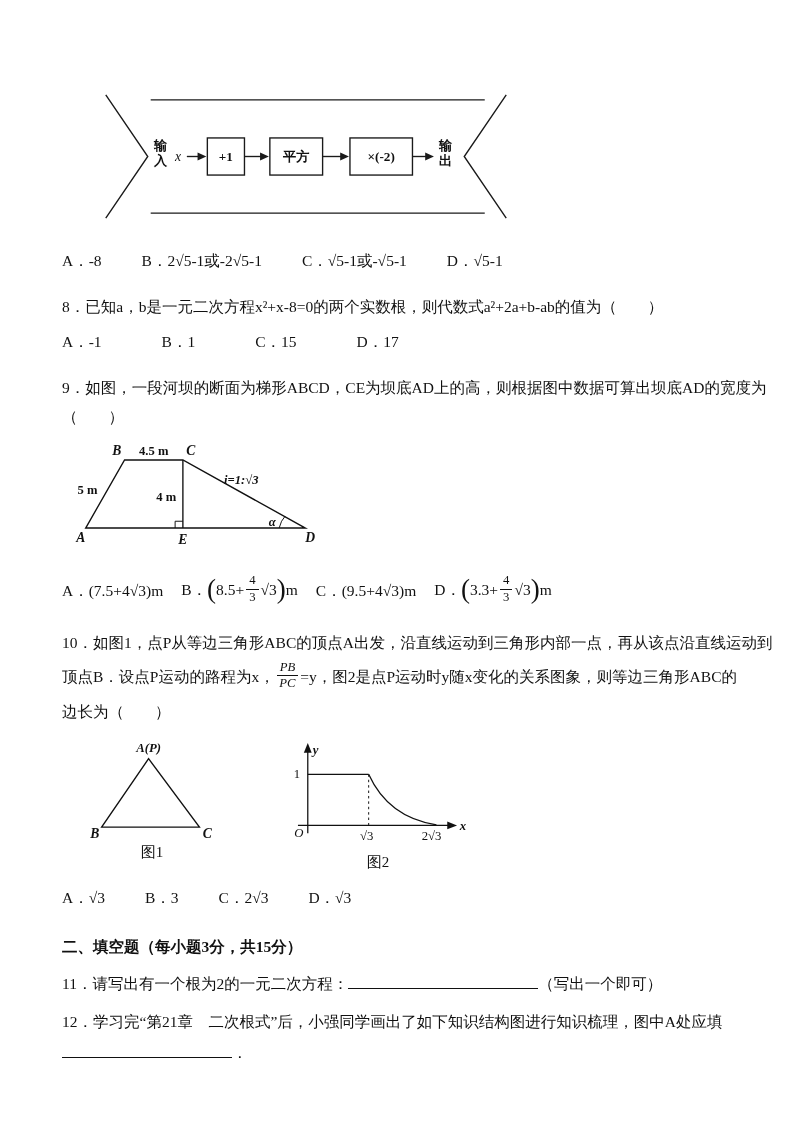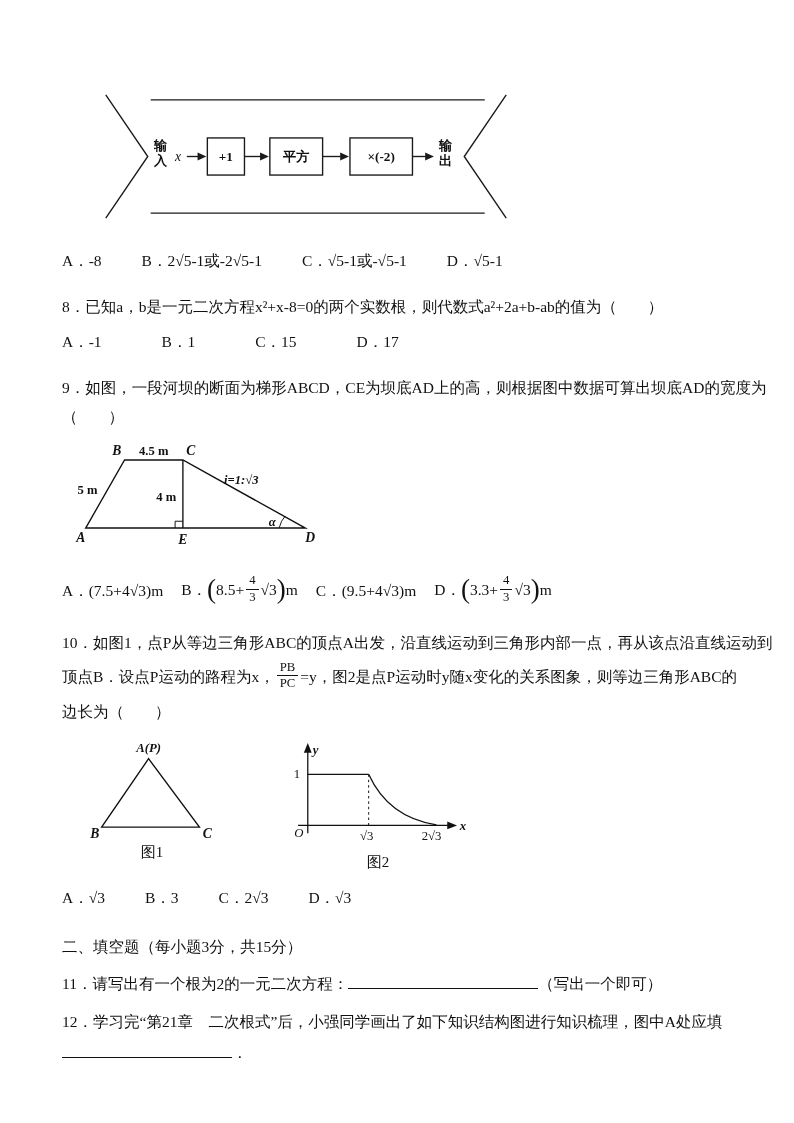--- a/index.html
+++ b/index.html
@@ -14,28 +14,28 @@
   .line { white-space:nowrap; }
   .q { margin-top:16px; }
   .choices { display:flex; align-items:baseline; margin-top:6px; }
   .gap52 { gap:40px; }
   .gap44 { gap:60px; }
   .gap40 { gap:40px; }
   .choices-tall { display:flex; align-items:center; gap:18px; margin-top:10px; min-height:42px; }
   .frac { display:inline-block; text-align:center; vertical-align:middle; line-height:1.08; font-size:0.82em; margin:0 2px; position:relative; top:-2px; }
   .frac .num { display:block; border-bottom:1.2px solid #111; padding:0 3px 1px; }
   .frac .den { display:block; padding-top:1px; }
-  .frac.it { }
+  .frac.it { font-style:italic; }
   .bigparen { font-size:27px; line-height:1; vertical-align:middle; position:relative; top:-2px; }
   .fig-flow { margin:0 0 16px 34px; }
   .fig-trap { margin:6px 0 10px 12px; }
   .figrow { display:flex; gap:64px; margin:12px 0 2px 24px;text-align:right; }
   .figcol { display:flex; flex-direction:column; align-items:center; gap:4px; }
   .caption { font-size:15px; line-height:1.2; }
-  .section-title { font-weight:normal; margin-top:20px; }
+  .section-title { font-weight:bold; margin-top:20px; }
   .blank { display:inline-block; border-bottom:1.2px solid #111; height:1em; vertical-align:baseline; }
   .blank.w190 { width:190px; }
   .blank.w170 { width:170px; }
   svg text { font-family:"Liberation Serif","DejaVu Serif",serif; }
 </style>
 </head>
 <body>
 
 <div class="page">
 

